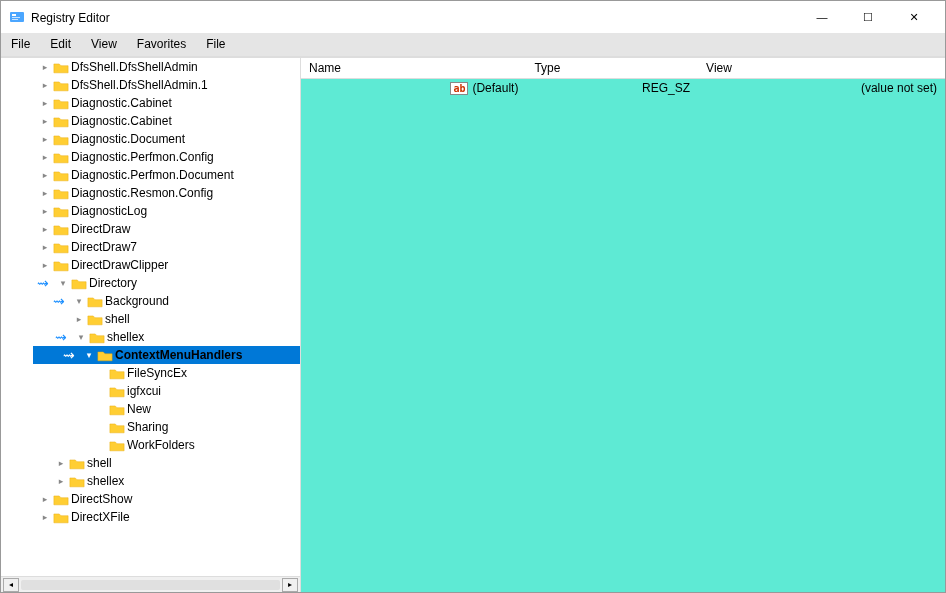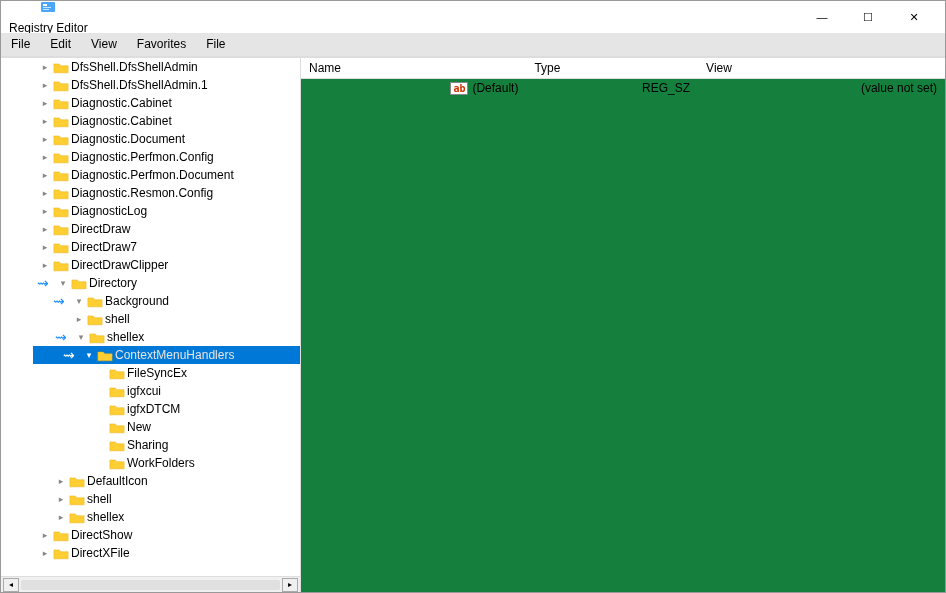--- a/index.html
+++ b/index.html
@@ -2,21 +2,21 @@
 <html><head>
   <meta charset="utf-8">
   <style>
     * { margin: 0; padding: 0; box-sizing: border-box; }
     body { font-family: 'Segoe UI', Tahoma, sans-serif; font-size: 12px; background: #f0f0f0; user-select: none; }
 
     .window { width: 946px; height: 593px; background: #fff; border: 1px solid #999; display: flex; flex-direction: column; }
 
     
     .title-bar { background: #fff; display: flex; align-items: center; justify-content: space-between; padding: 6px 8px; border-bottom: none; height: 32px; }
-    .title-bar-left { display: flex; align-items: center; gap: 6px; flex-direction: column; }
+    .title-bar-left { display: flex; align-items: flex-end; gap: 6px; }
     .title-bar-icon { width: 16px; height: 16px; }
     .title-bar-title { font-size: 12px; color: #000; }
     .title-bar-controls { display: flex; gap: 0; }
     .title-btn { width: 46px; height: 32px; border: none; background: transparent; cursor: pointer; font-size: 11px; display: flex; align-items: center; justify-content: center; }
 
     
     .menu-bar { display: flex; background: #e5e5e5; padding: 2px 0; border-bottom: 1px solid #ddd; height: 24px; }
     .menu-item { padding: 2px 10px; cursor: pointer; font-size: 12px; }
 
     
@@ -39,21 +39,21 @@
     .expander.expanded::before { content: '▾'; }
     .expander.collapsed::before { content: '▸'; }
     .expander.leaf::before { content: ''; }
     
     .folder-icon { width: 16px; height: 16px; margin-right: 2px; display: inline-flex; align-items: center; justify-content: center; }
     .folder-svg { width: 16px; height: 13px; }
 
     .item-label { font-size: 12px; color: #000; }
 
     
-    .right-panel { flex: 1; display: flex; flex-direction: column; background: #15803d; overflow: hidden; }
+    .right-panel { flex: 1; display: flex; flex-direction: column; background: #5eead4; overflow: hidden; }
     .right-table { flex: 1; overflow: auto; }
     table { width: 100%; border-collapse: collapse; }
     th { text-align: left; padding: 3px 8px; font-weight: normal; font-size: 12px; border-bottom: 1px solid #ddd; background: #fff; position: sticky; top: 0; }
     td { padding: 2px 8px; font-size: 12px; vertical-align: middle; text-align: right; }
     .default-icon { color: #cc3300; font-size: 10px; font-weight: bold; background: #fff; border: 1px solid #888; padding: 0 2px; margin-right: 4px; font-family: monospace; }
     .tr-default td { }
 
     
     .status-bar { background: #f0f0f0; border-top: 1px solid #ddd; padding: 2px 8px; font-size: 11px; color: #000; height: 22px; display: flex; align-items: center; }
 
@@ -277,21 +277,21 @@
 
         <div class="tree-item selected">
           <span class="indent" style="width:30px"></span>
           <span style="color:#fff;font-size:14px;width:18px;display:inline-flex;align-items:center;">⇝</span>
           <span class="expander expanded" style="color:#fff;"></span>
           <span class="folder-icon">
             <svg class="folder-svg" viewBox="0 0 18 14">
                 <path d="M1 3h6l2 2h8v8H1z" fill="#FFCE33" stroke="#E8A800" stroke-width="0.5"></path>
               </svg>
           </span>
-          <span class="item-label" style="color:#e5e5e5;">ContextMenuHandlers</span>
+          <span class="item-label" style="color:#000000;font-weight:bold;">ContextMenuHandlers</span>
         </div>
 
         <div class="tree-item">
           <span class="indent" style="width:60px"></span>
           <span class="expander leaf"></span>
           <span class="folder-icon">
             <svg class="folder-svg" viewBox="0 0 18 14">
                 <path d="M1 3h6l2 2h8v8H1z" fill="#FFCE33" stroke="#E8A800" stroke-width="0.5"></path>
               </svg>
           </span>
@@ -302,74 +302,54 @@
           <span class="indent" style="width:60px"></span>
           <span class="expander leaf"></span>
           <span class="folder-icon">
             <svg class="folder-svg" viewBox="0 0 18 14">
                 <path d="M1 3h6l2 2h8v8H1z" fill="#FFCE33" stroke="#E8A800" stroke-width="0.5"></path>
               </svg>
           </span>
           <span class="item-label">igfxcui</span>
         </div>
 
+
         <div class="tree-item">
           <span class="indent" style="width:60px"></span>
           <span class="expander leaf"></span>
           <span class="folder-icon">
             <svg class="folder-svg" viewBox="0 0 18 14">
                 <path d="M1 3h6l2 2h8v8H1z" fill="#FFCE33" stroke="#E8A800" stroke-width="0.5"></path>
               </svg>
           </span>
-          <span class="item-label">igfxDTCM</span>
+          <span class="item-label">New</span>
         </div>
 
         <div class="tree-item">
           <span class="indent" style="width:60px"></span>
           <span class="expander leaf"></span>
           <span class="folder-icon">
             <svg class="folder-svg" viewBox="0 0 18 14">
                 <path d="M1 3h6l2 2h8v8H1z" fill="#FFCE33" stroke="#E8A800" stroke-width="0.5"></path>
               </svg>
           </span>
-          <span class="item-label">New</span>
+          <span class="item-label">Sharing</span>
         </div>
 
         <div class="tree-item">
           <span class="indent" style="width:60px"></span>
           <span class="expander leaf"></span>
           <span class="folder-icon">
             <svg class="folder-svg" viewBox="0 0 18 14">
                 <path d="M1 3h6l2 2h8v8H1z" fill="#FFCE33" stroke="#E8A800" stroke-width="0.5"></path>
               </svg>
           </span>
-          <span class="item-label">Sharing</span>
-        </div>
-
-        <div class="tree-item">
-          <span class="indent" style="width:60px"></span>
-          <span class="expander leaf"></span>
-          <span class="folder-icon">
-            <svg class="folder-svg" viewBox="0 0 18 14">
-                <path d="M1 3h6l2 2h8v8H1z" fill="#FFCE33" stroke="#E8A800" stroke-width="0.5"></path>
-              </svg>
-          </span>
           <span class="item-label">WorkFolders</span>
         </div>
 
-        <div class="tree-item">
-          <span class="indent" style="width:20px"></span>
-          <span class="expander collapsed"></span>
-          <span class="folder-icon">
-            <svg class="folder-svg" viewBox="0 0 18 14">
-                <path d="M1 3h6l2 2h8v8H1z" fill="#FFCE33" stroke="#E8A800" stroke-width="0.5"></path>
-              </svg>
-          </span>
-          <span class="item-label">DefaultIcon</span>
-        </div>
 
         <div class="tree-item">
           <span class="indent" style="width:20px"></span>
           <span class="expander collapsed"></span>
           <span class="folder-icon">
             <svg class="folder-svg" viewBox="0 0 18 14">
                 <path d="M1 3h6l2 2h8v8H1z" fill="#FFCE33" stroke="#E8A800" stroke-width="0.5"></path>
               </svg>
           </span>
           <span class="item-label">shell</span>

